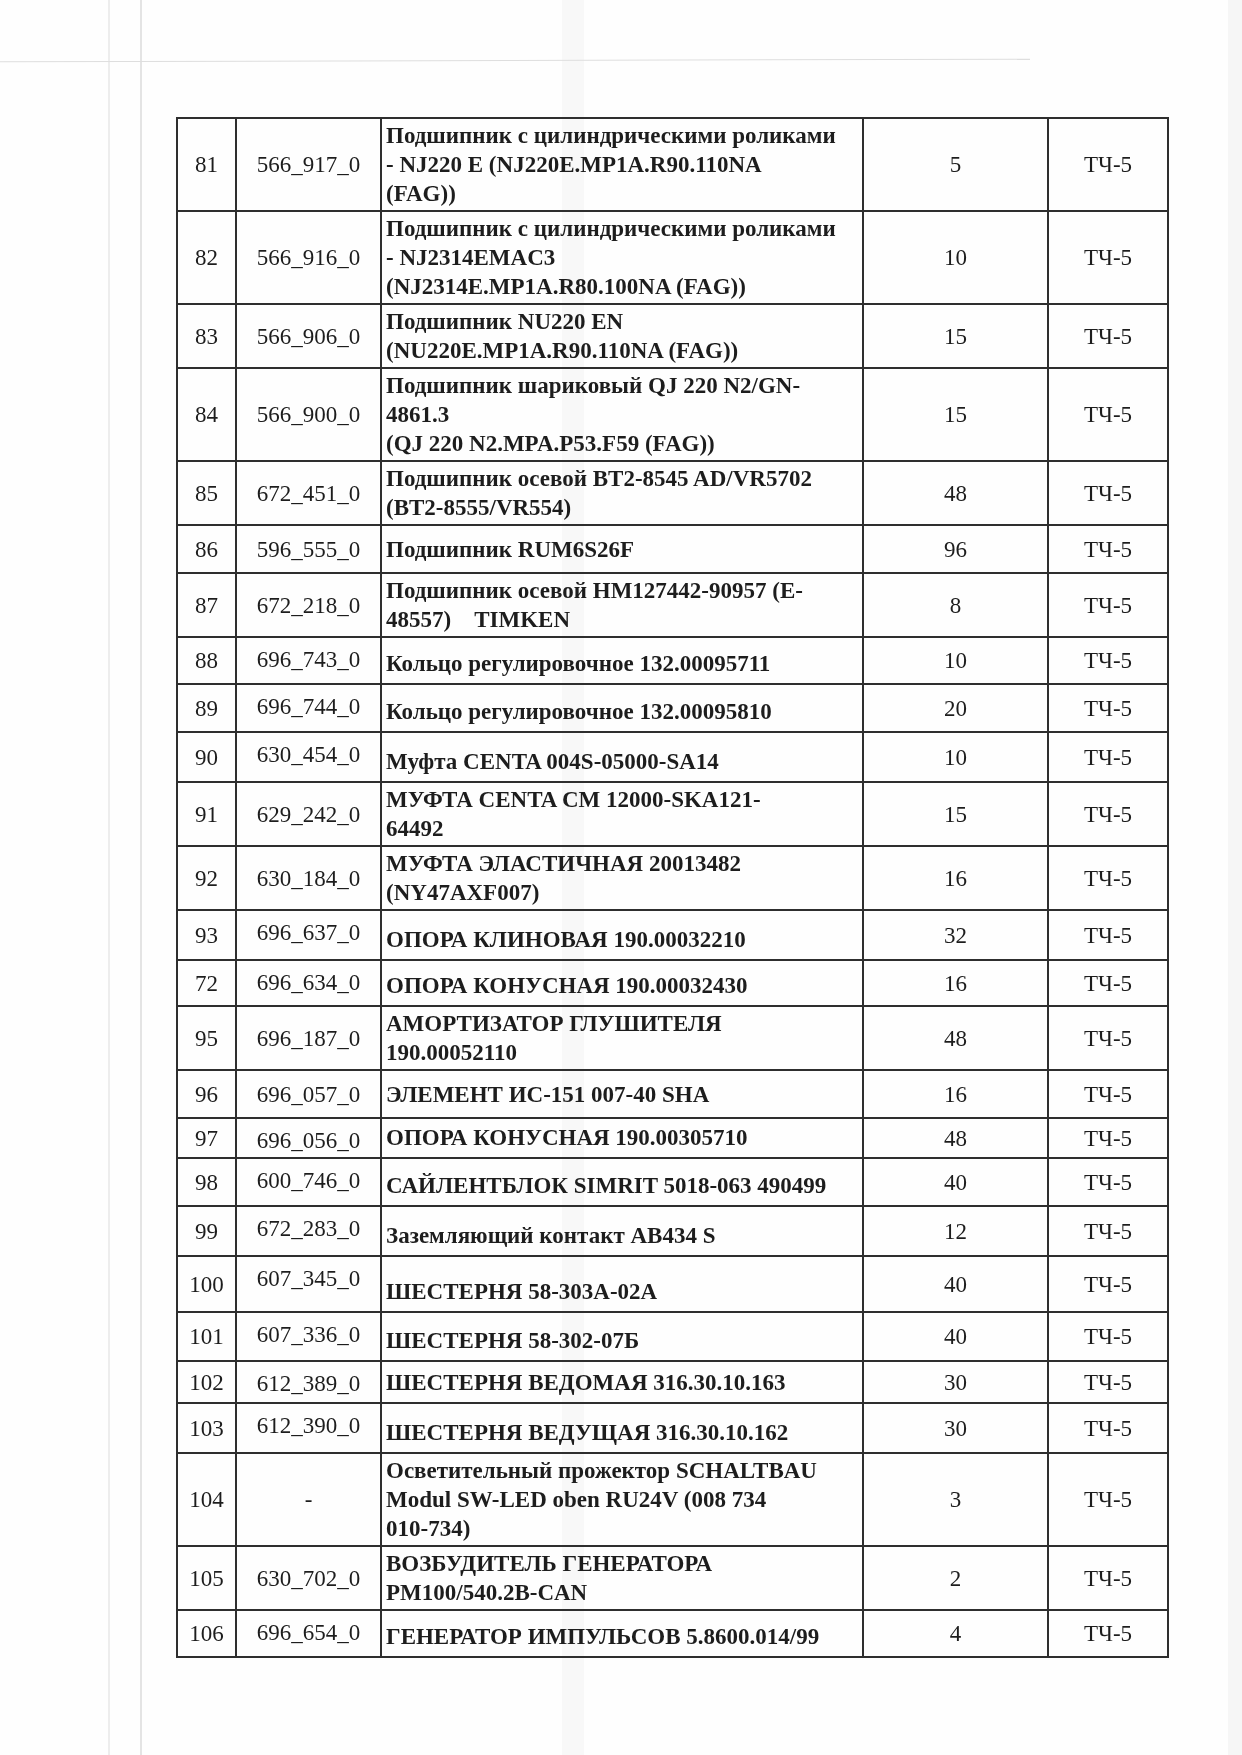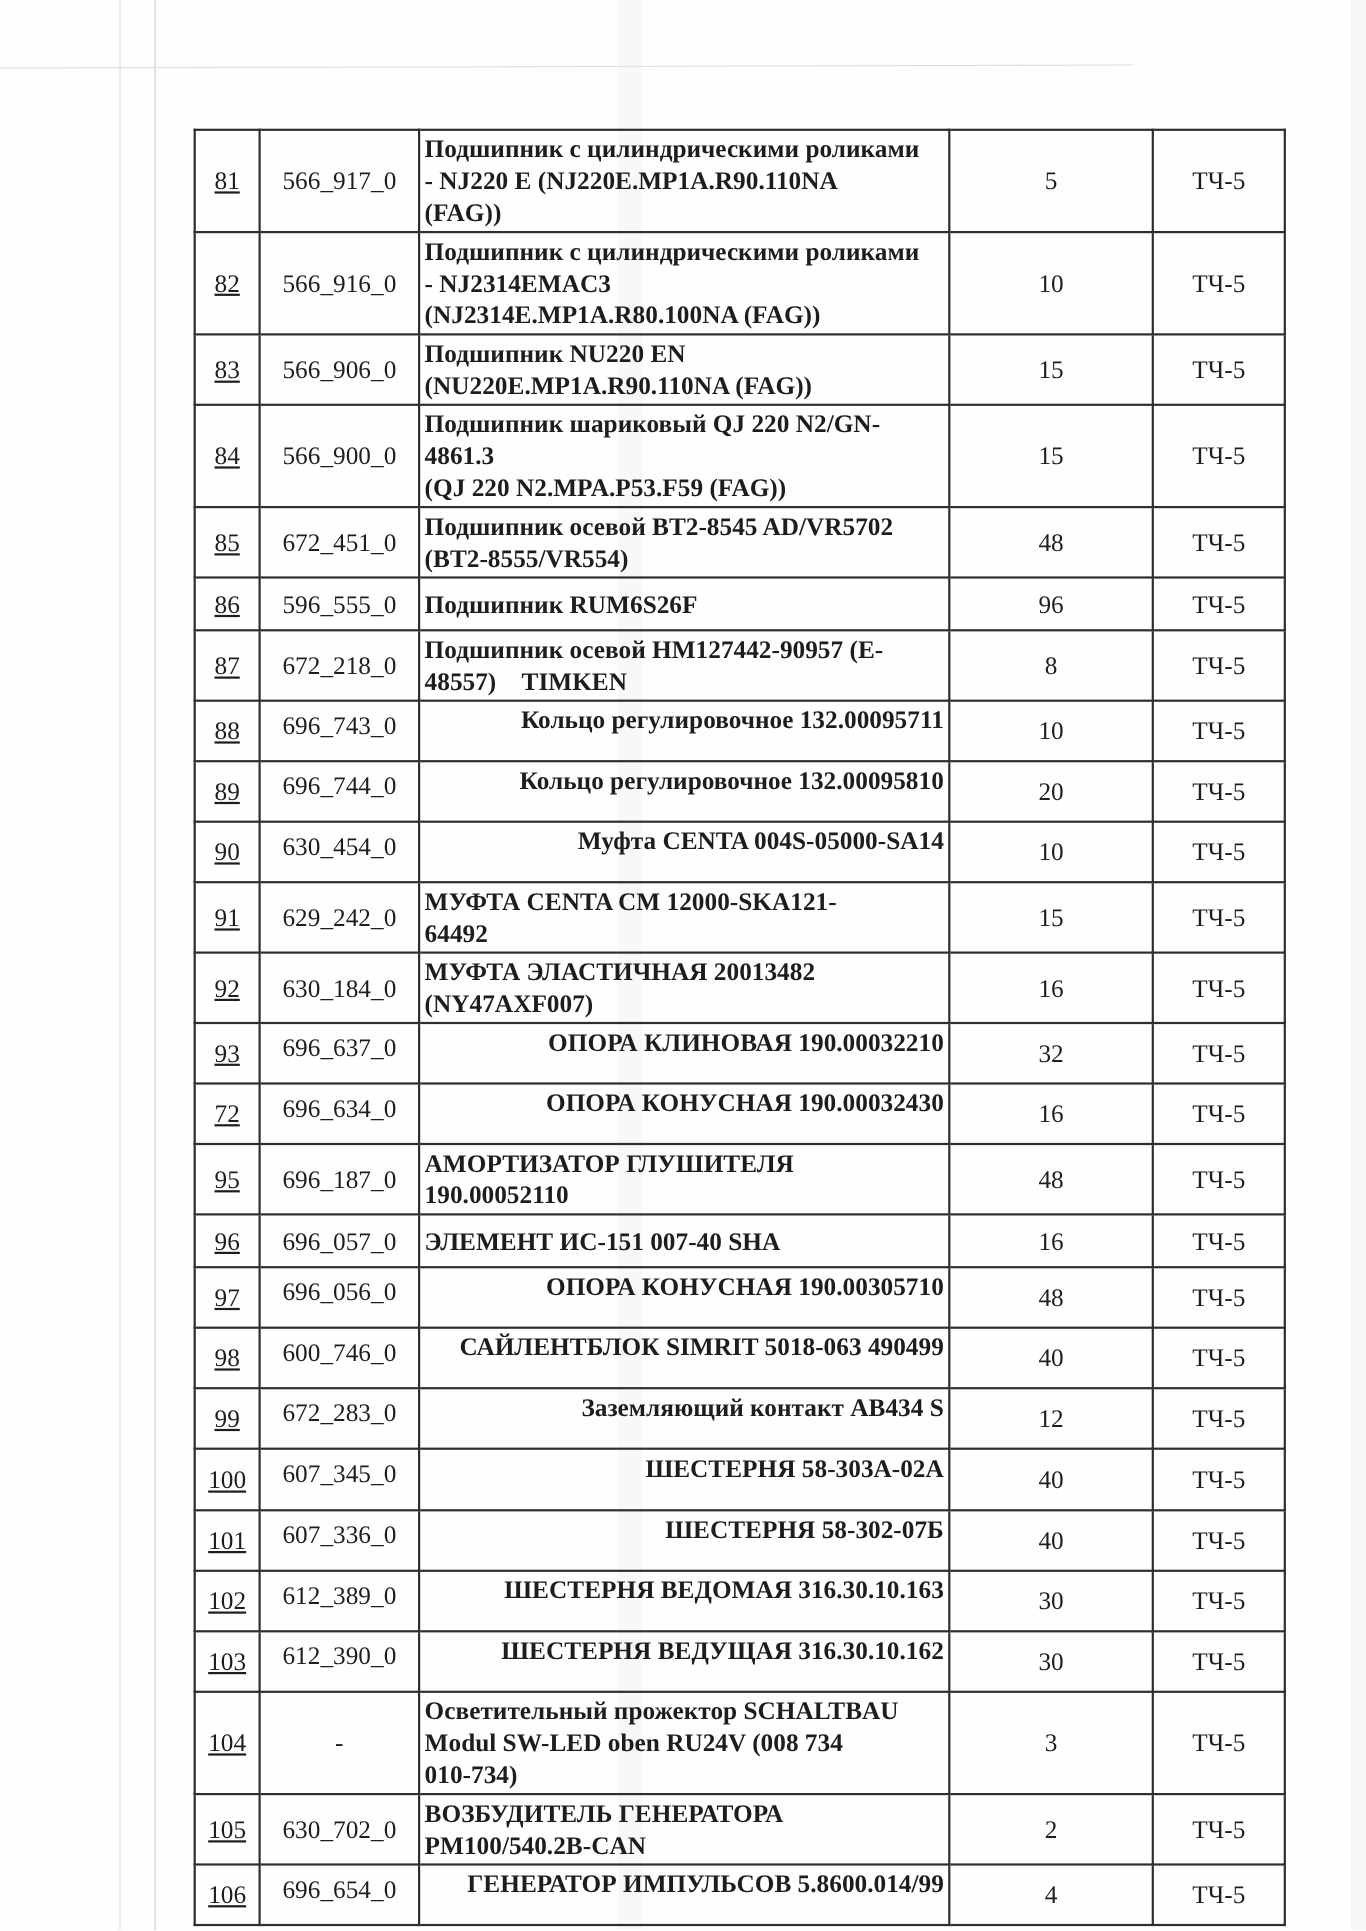--- a/index.html
+++ b/index.html
@@ -33,28 +33,28 @@
     table-layout: fixed;
     font-size: 23px;
     line-height: 29px;
   }
   table.parts td {
     border: 2px solid #2e2e2e;
     vertical-align: middle;
     padding: 2px 4px;
     overflow: hidden;
   }
-  td.c-num  { text-align: center; text-decoration: underline; }
+  td.c-num  { text-align: center; }
   td.c-code { text-align: center; padding-left: 13px; }
   td.c-desc { text-align: left; padding-left: 13px; white-space: pre-line; font-weight: bold; }
   td.c-qty  { text-align: center; }
   td.c-dep  { text-align: center; }
 
   
-  tr.lowdesc td.c-desc { vertical-align: bottom; padding-bottom: 22px; text-align: right; }
+  tr.lowdesc td.c-desc { vertical-align: bottom; padding-bottom: 5px; }
   tr.lowdesc td.c-code { vertical-align: top; padding-top: 7px; }
 </style>
 </head>
 <body>
 
 <div class="page">
   <div class="artifact vline1"></div>
   <div class="artifact vline2"></div>
   <div class="artifact vband1"></div>
   <div class="artifact vband2"></div>
@@ -243,21 +243,21 @@
       </tr>
 
       <tr class="lowdesc" style="height:49px">
         <td class="c-num">101</td>
         <td class="c-code">607_336_0</td>
         <td class="c-desc">ШЕСТЕРНЯ 58-302-07Б</td>
         <td class="c-qty">40</td>
         <td class="c-dep">ТЧ-5</td>
       </tr>
 
-      <tr class="lowdesc" style="height:54px">
+      <tr class="lowdesc" style="height:42px">
         <td class="c-num">102</td>
         <td class="c-code">612_389_0</td>
         <td class="c-desc">ШЕСТЕРНЯ ВЕДОМАЯ 316.30.10.163</td>
         <td class="c-qty">30</td>
         <td class="c-dep">ТЧ-5</td>
       </tr>
 
       <tr class="lowdesc" style="height:50px">
         <td class="c-num">103</td>
         <td class="c-code">612_390_0</td>

